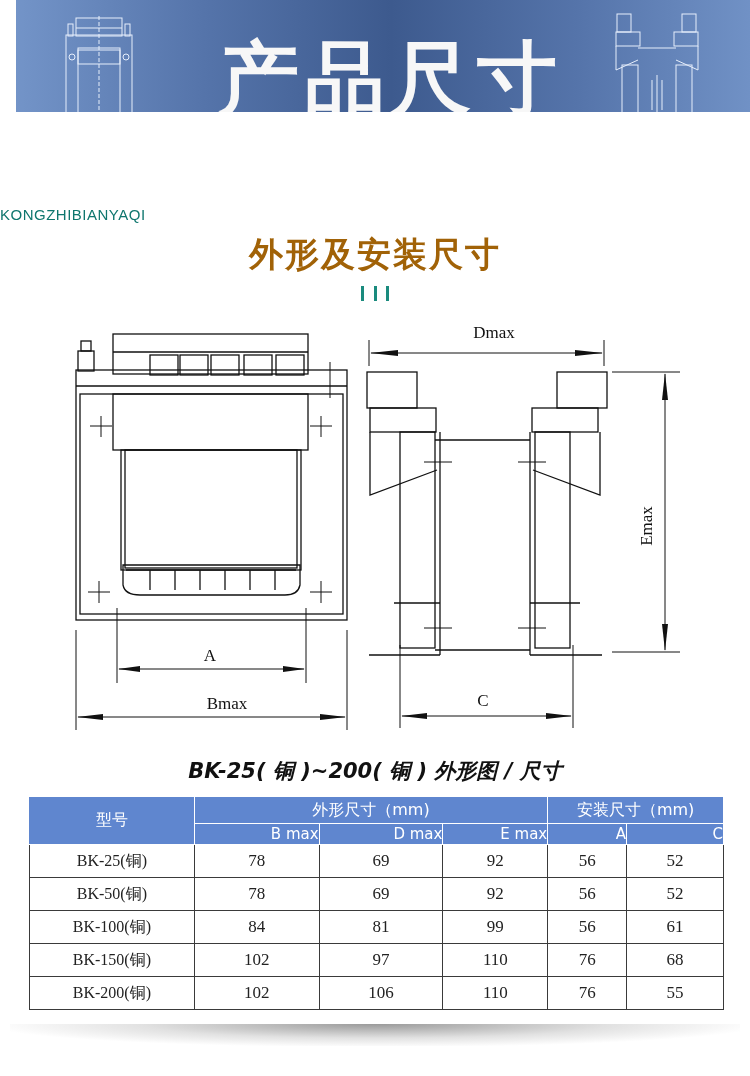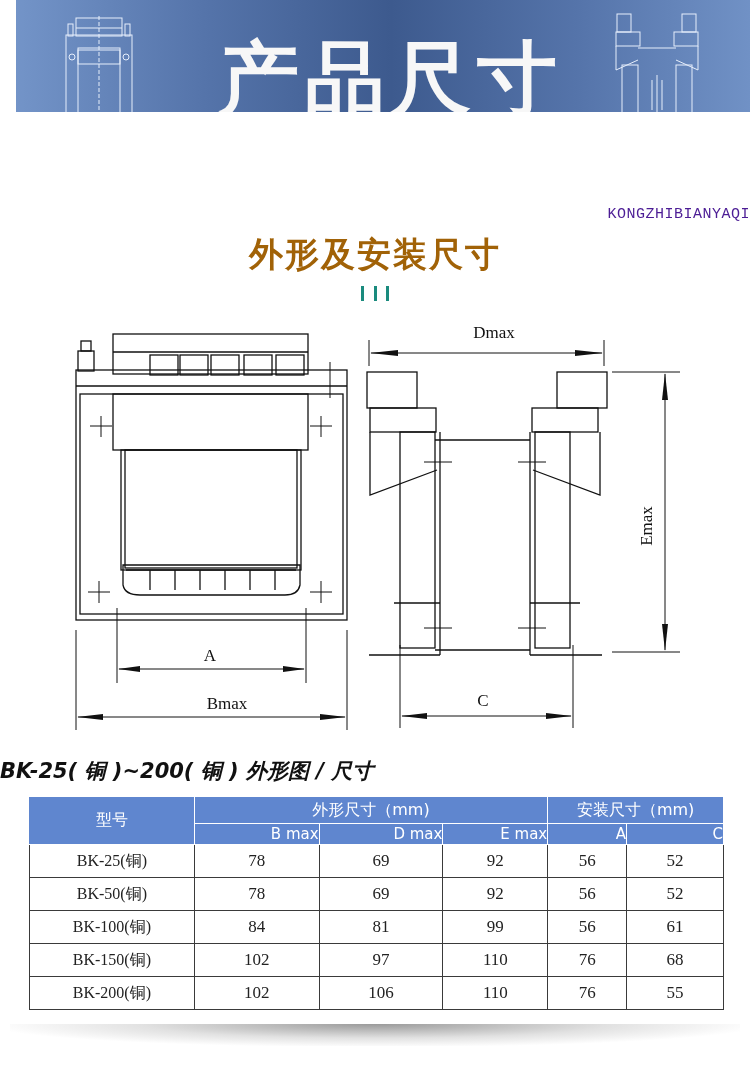--- a/index.html
+++ b/index.html
@@ -16,37 +16,37 @@
     position:absolute; left:0; right:0; top:26px; text-align:center;
     font-size:80px; font-weight:bold; color:#f7f7f7; letter-spacing:6px;
     font-family:"DejaVu Sans", sans-serif;
   }
   .banner-art { position:absolute; top:10px; }
   .banner-art.left { left:48px; }
   .banner-art.right { left:596px; }
 
   
   .subtitle {
-    position:absolute; left:0; right:0; top:206px; text-align:right;
-    font-size:15px; letter-spacing:0.5px; color:#4c1d95; font-family:Liberation Mono, monospace;
+    position:absolute; left:0; right:0; top:206px; text-align:left;
+    font-size:15px; letter-spacing:0.5px; color:#0f766e; font-family:Liberation Sans, sans-serif;
   }
   .heading {
     position:absolute; left:0; right:0; top:232px; text-align:center;
     font-size:34px; font-weight:bold; color:#a16207; letter-spacing:2px;
   }
   .deco {
     position:absolute; left:361px; top:286px; width:28px; height:15px;
     display:flex; justify-content:space-between;
   }
   .deco span { width:3px; height:15px; background:#1a8b7e; display:block; }
 
   .drawing { position:absolute; left:0; top:310px; }
 
   .caption {
-    position:absolute; left:0; right:0; top:757px; text-align:left;
+    position:absolute; left:0; right:0; top:757px; text-align:center;
     font-size:21px; font-weight:bold; font-style:italic; color:#111;
   }
 
   
   table.spec {
     position:absolute; left:29px; top:796px; width:695px;
     border-collapse:collapse; font-family:"Liberation Serif", serif;
   }
   table.spec td, table.spec th { border:1px solid #3a3a3a; text-align:center; }
   table.spec th {

